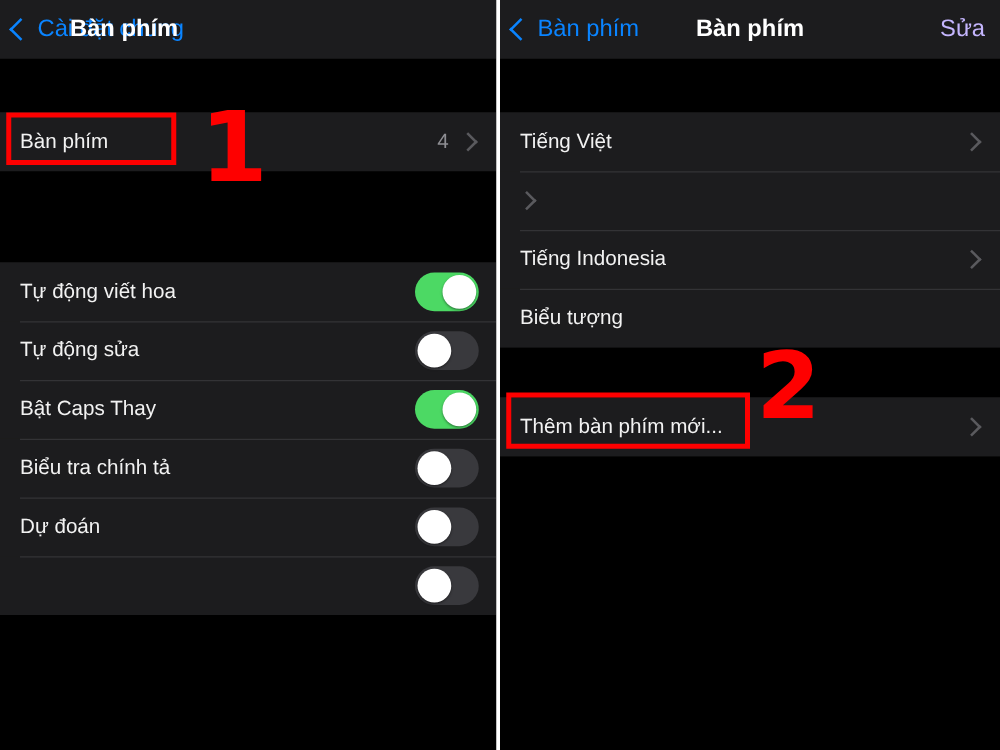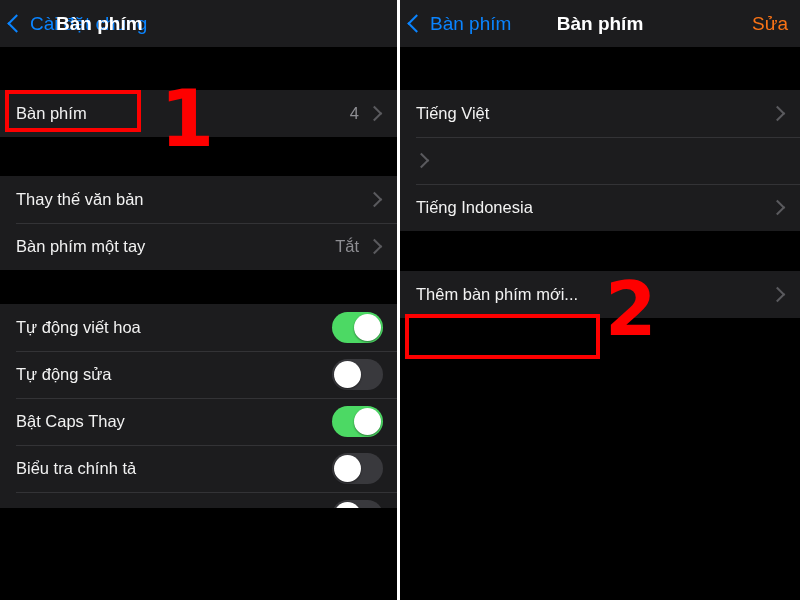--- a/index.html
+++ b/index.html
@@ -78,21 +78,21 @@
     font-weight: bold;
     pointer-events: none;
   }
   .nav-title.offset-left {
     padding-left: 56px;
     text-align: left;
   }
   .nav-action {
     margin-left: auto;
     padding-right: 12px;
-    color: #f97316;
+    color: #c4b5fd;
     font-size: 19px;
     cursor: pointer;
   }
 
   
   .section {
     background: #1c1c1e;
   }
   .gap {
     background: #000000;
@@ -199,32 +199,20 @@
     <div class="section">
       <div class="row">
         <span class="row-label">Bàn phím</span>
         <span class="row-value">4</span>
         <span class="chevron-right"></span>
       </div>
     </div>
 
     <div class="gap" style="height:39px"></div>
 
-    <div class="section">
-      <div class="row">
-        <span class="row-label">Thay thế văn bản</span>
-        <span class="row-value"></span>
-        <span class="chevron-right"></span>
-      </div>
-      <div class="row">
-        <span class="row-label">Bàn phím một tay</span>
-        <span class="row-value">Tắt</span>
-        <span class="chevron-right"></span>
-      </div>
-    </div>
 
     <div class="gap" style="height:34px"></div>
 
     <div class="section">
       <div class="row">
         <span class="row-label">Tự động viết hoa</span>
         <span class="toggle on">
             <span class="knob"></span>
           </span>
       </div>
@@ -284,20 +272,23 @@
         <span class="row-label">Tiếng Việt</span>
         <span class="chevron-right"></span>
       </div>
       <div class="row">
         <span class="chevron-right"></span>
       </div>
       <div class="row">
         <span class="row-label">Tiếng Indonesia</span>
         <span class="chevron-right"></span>
       </div>
+      <div class="row">
+        <span class="row-label">Biểu tượng</span>
+      </div>
     </div>
 
     <div class="gap" style="height:40px"></div>
 
     <div class="section">
       <div class="row">
         <span class="row-label">Thêm bàn phím mới...</span>
         <span class="chevron-right"></span>
       </div>
     </div>

